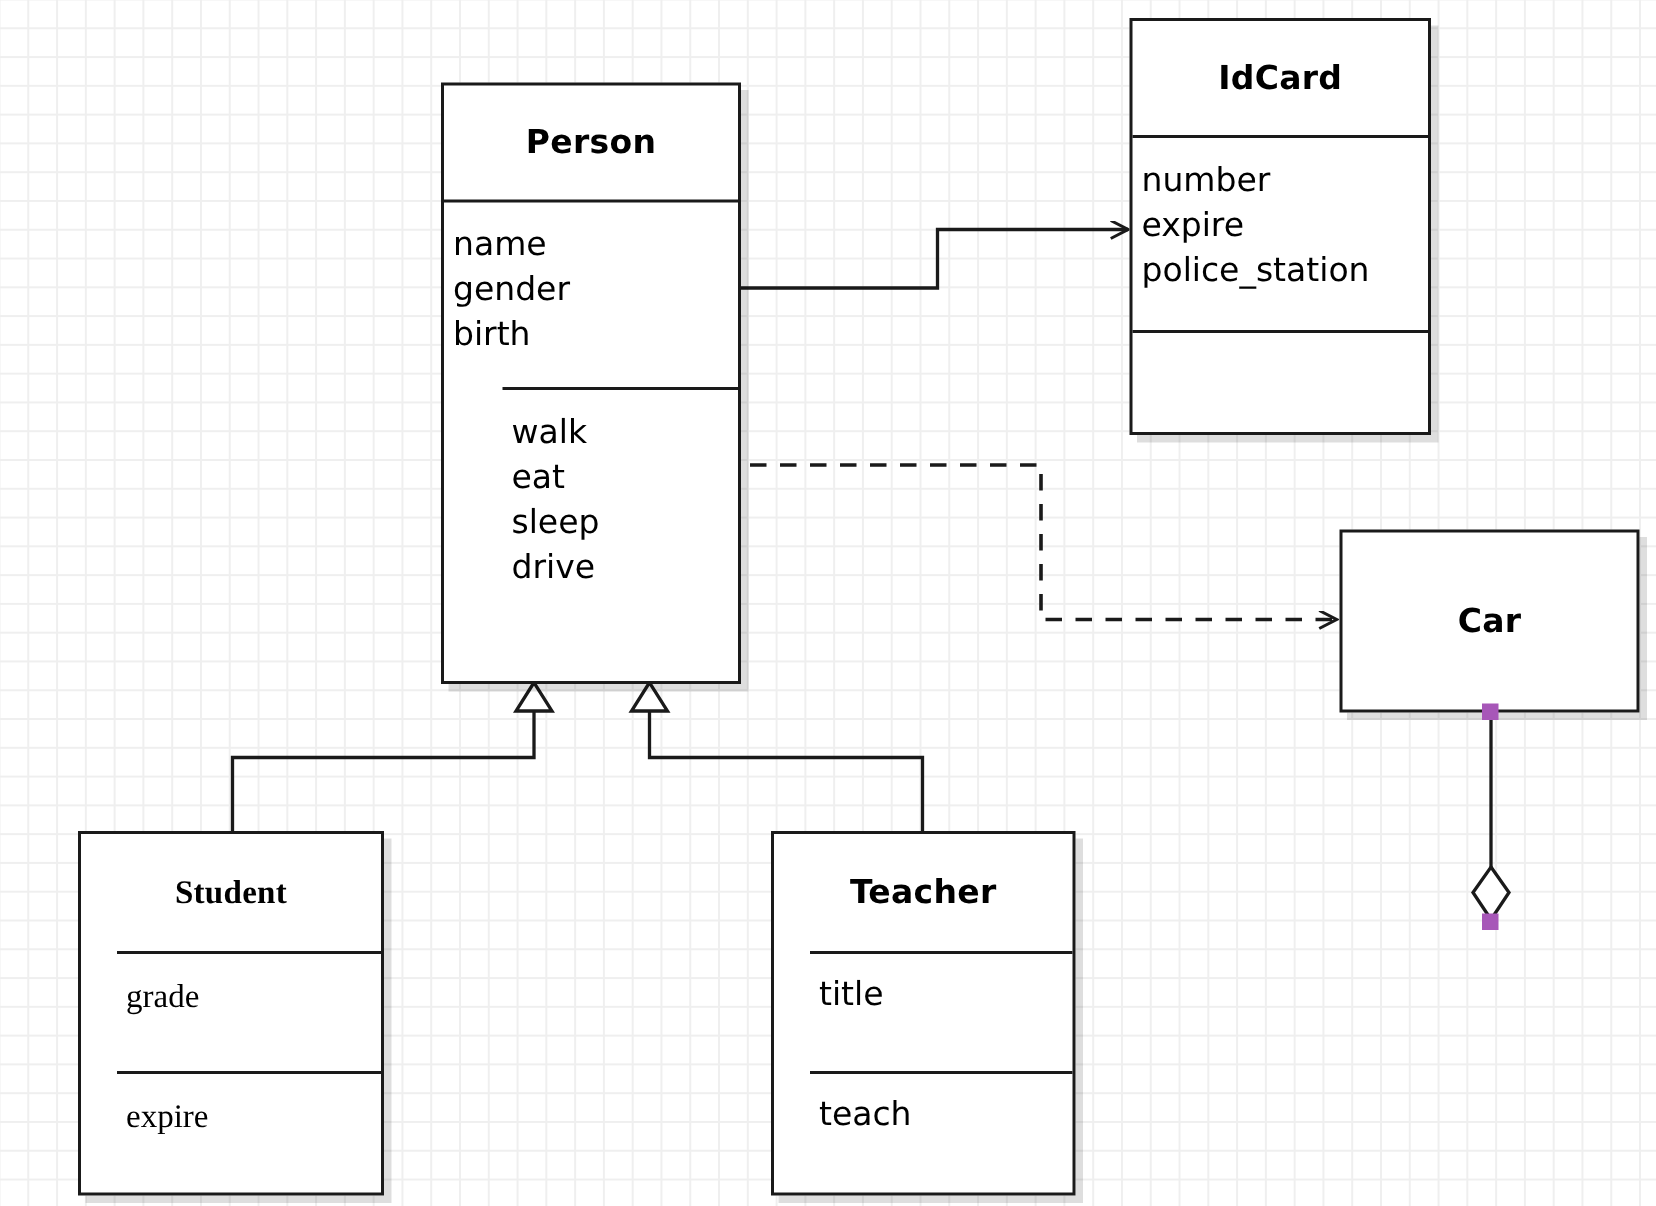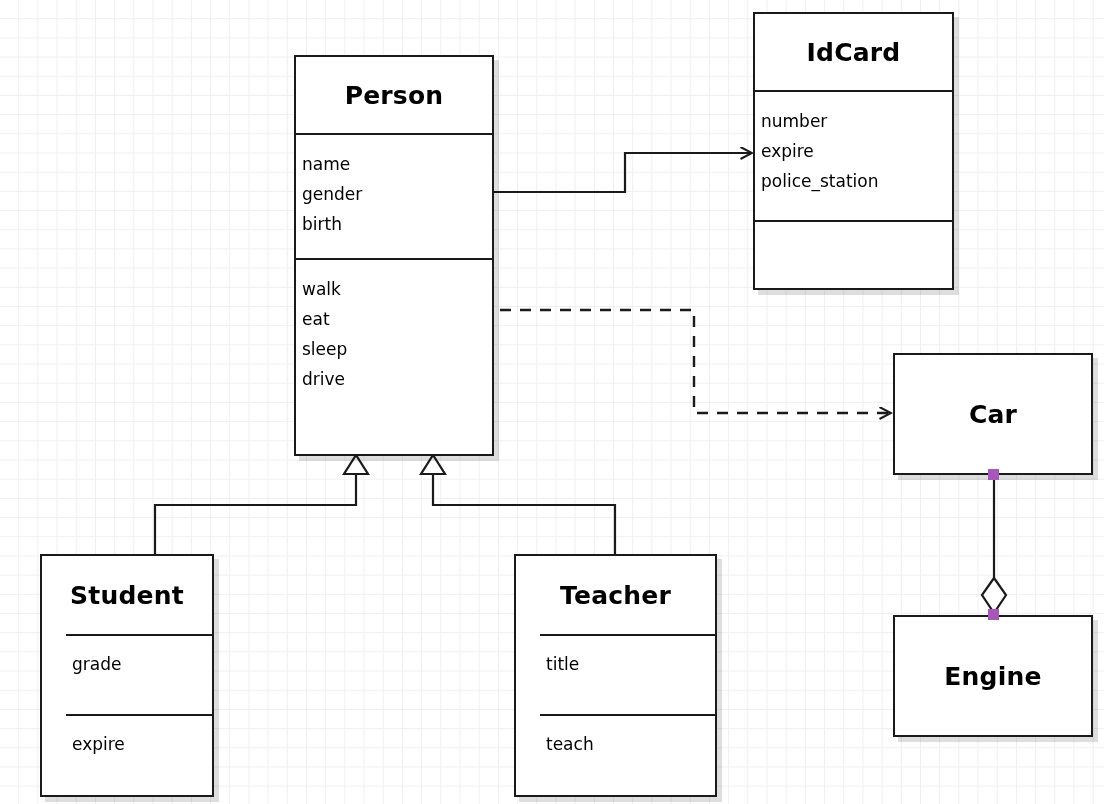--- a/index.html
+++ b/index.html
@@ -44,27 +44,27 @@
     position: relative;
   }
   .compartment + .compartment {
     border-top: 2px solid #1a1a1a;
   }
   .cls-title {
     display: flex;
     align-items: center;
     justify-content: center;
     font-weight: bold;
-    font-size: 25px;
+    font-size: 22px;
     color: #000000;
     letter-spacing: 0.2px;
   }
   .member-list {
     padding: 14px 0 0 6px;
-    font-size: 17px;
+    font-size: 22px;
     line-height: 30px;
     color: #000000;
   }
   .member-list.tight {
     padding-top: 13px;
     margin-left: 24px;
   }
   .member {
     white-space: nowrap;
   }
@@ -119,39 +119,39 @@
     </g>
   </svg>
 
   <div class="uml-class" style="left:294px; top:55px; width:200px; height:401px;">
     <div class="compartment cls-title" style="height:76px;">Person</div>
     <div class="compartment member-list" style="height:125px;">
       <div class="member">name</div>
       <div class="member">gender</div>
       <div class="member">birth</div>
     </div>
-    <div class="compartment member-list" style="height:248px;">
+    <div class="compartment member-list" style="height:248px;margin-left:39px;">
       <div class="member">walk</div>
       <div class="member">eat</div>
       <div class="member">sleep</div>
       <div class="member">drive</div>
     </div>
   </div>
 
   <div class="uml-class" style="left:753px; top:12px; width:201px; height:278px;">
     <div class="compartment cls-title" style="height:76px;">IdCard</div>
     <div class="compartment member-list" style="height:130px;">
       <div class="member">number</div>
       <div class="member">expire</div>
       <div class="member">police_station</div>
     </div>
     <div class="compartment empty-compartment" style="height:38px;"></div>
   </div>
 
-  <div class="uml-class" style="left:40px; top:554px; width:174px; height:243px;">
+  <div class="uml-class" style="left:52px; top:554px; width:204px; height:243px;font-family:Liberation Serif, serif;">
     <div class="compartment cls-title" style="height:78px;">Student</div>
     <div class="compartment member-list tight" style="height:80px;">
       <div class="member">grade</div>
     </div>
     <div class="compartment member-list tight" style="height:81px;">
       <div class="member">expire</div>
     </div>
   </div>
 
   <div class="uml-class" style="left:514px; top:554px; width:203px; height:243px;">
@@ -161,20 +161,17 @@
     </div>
     <div class="compartment member-list tight" style="height:81px;">
       <div class="member">teach</div>
     </div>
   </div>
 
   <div class="uml-class" style="left:893px; top:353px; width:200px; height:122px;">
     <div class="compartment cls-title" style="height:100%;">Car</div>
   </div>
 
-  <div class="uml-class" style="left:893px; top:615px; width:200px; height:122px;">
-    <div class="compartment cls-title" style="height:100%;">Engine</div>
-  </div>
 
   <div class="handle" style="left:988px; top:469px; background:#a757b8;"></div>
   <div class="handle" style="left:988px; top:609px; background:#a757b8;"></div>
 
 </div>
 
 </body></html>

